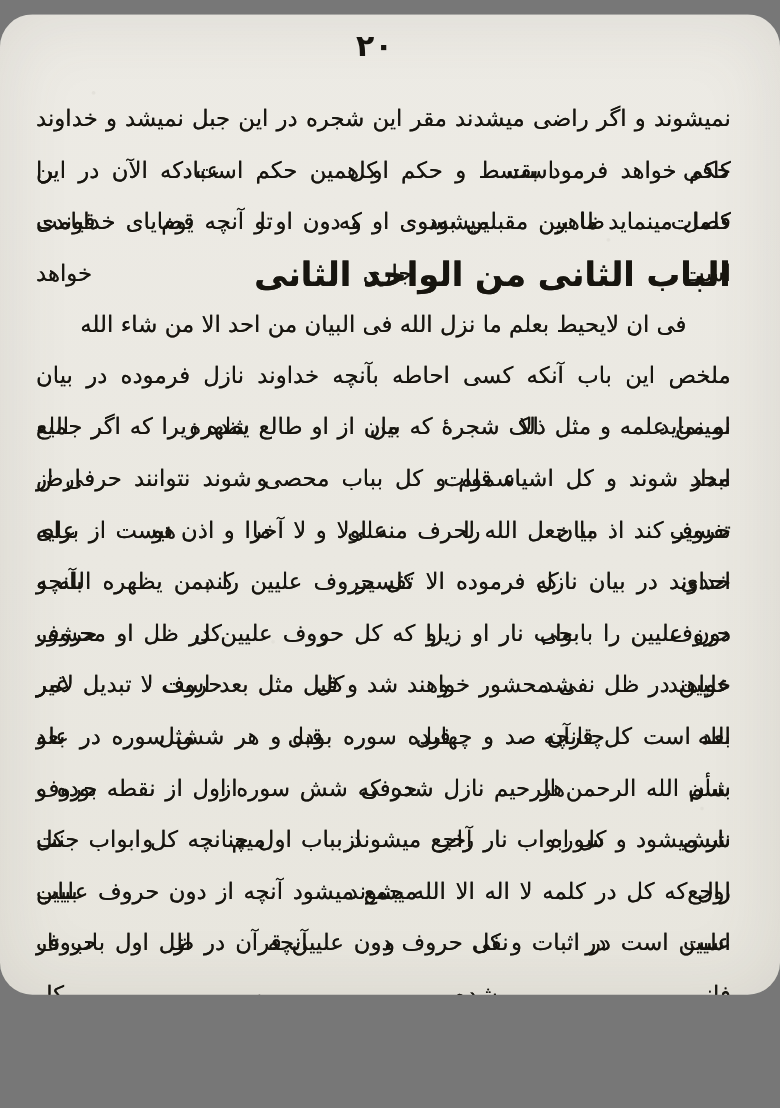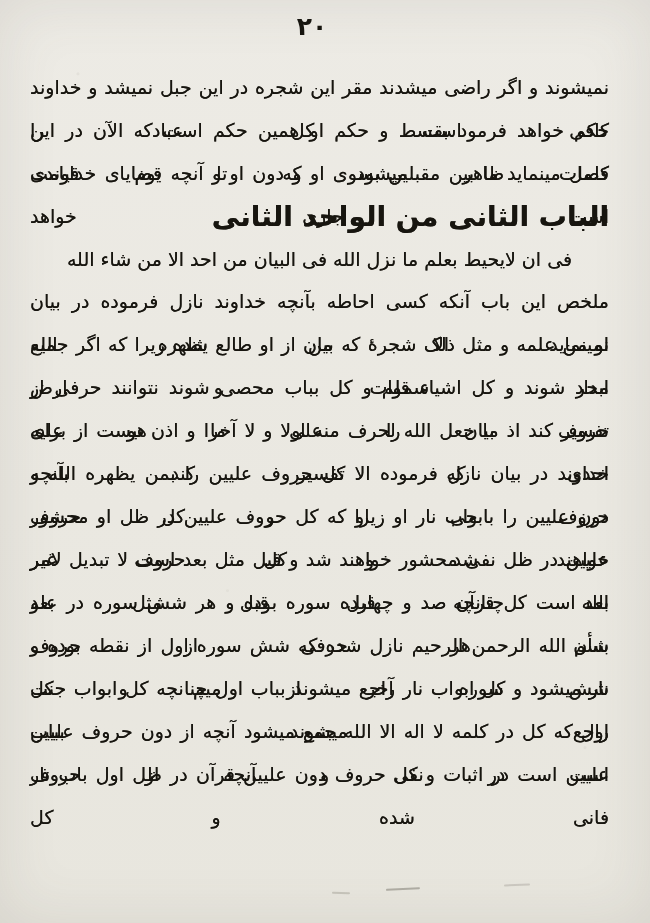--- a/index.html
+++ b/index.html
@@ -4,32 +4,33 @@
 <style>
   html, body {
     margin: 0;
     padding: 0;
     background: #777;
     font-family: "DejaVu Sans", sans-serif;
   }
   .page {
     position: relative;
     width: 650px;
-    height: 923px;
-    margin: 0 auto;
+    height: 817px;
+    margin: 12px auto;
     background-color: #ebe9e2;
     background-image:
       radial-gradient(circle at 12% 8%, rgba(120,115,100,0.08) 0 1px, transparent 2px),
       radial-gradient(circle at 78% 23%, rgba(120,115,100,0.07) 0 1px, transparent 2px),
       radial-gradient(circle at 35% 64%, rgba(120,115,100,0.06) 0 1px, transparent 2px),
       radial-gradient(circle at 90% 81%, rgba(120,115,100,0.07) 0 1px, transparent 2px),
       linear-gradient(180deg, #edebe5 0%, #eae8e1 55%, #e8e6de 100%);
     box-shadow: inset 0 0 60px rgba(90,85,70,0.12);
     overflow: hidden;
     direction: rtl;
+    border-radius: 27px;
   }
   .page-number {
     position: absolute;
     top: 12px;
     left: 0;
     right: 26px;
     text-align: center;
     font-size: 25px;
     font-weight: bold;
     color: #17150f;

